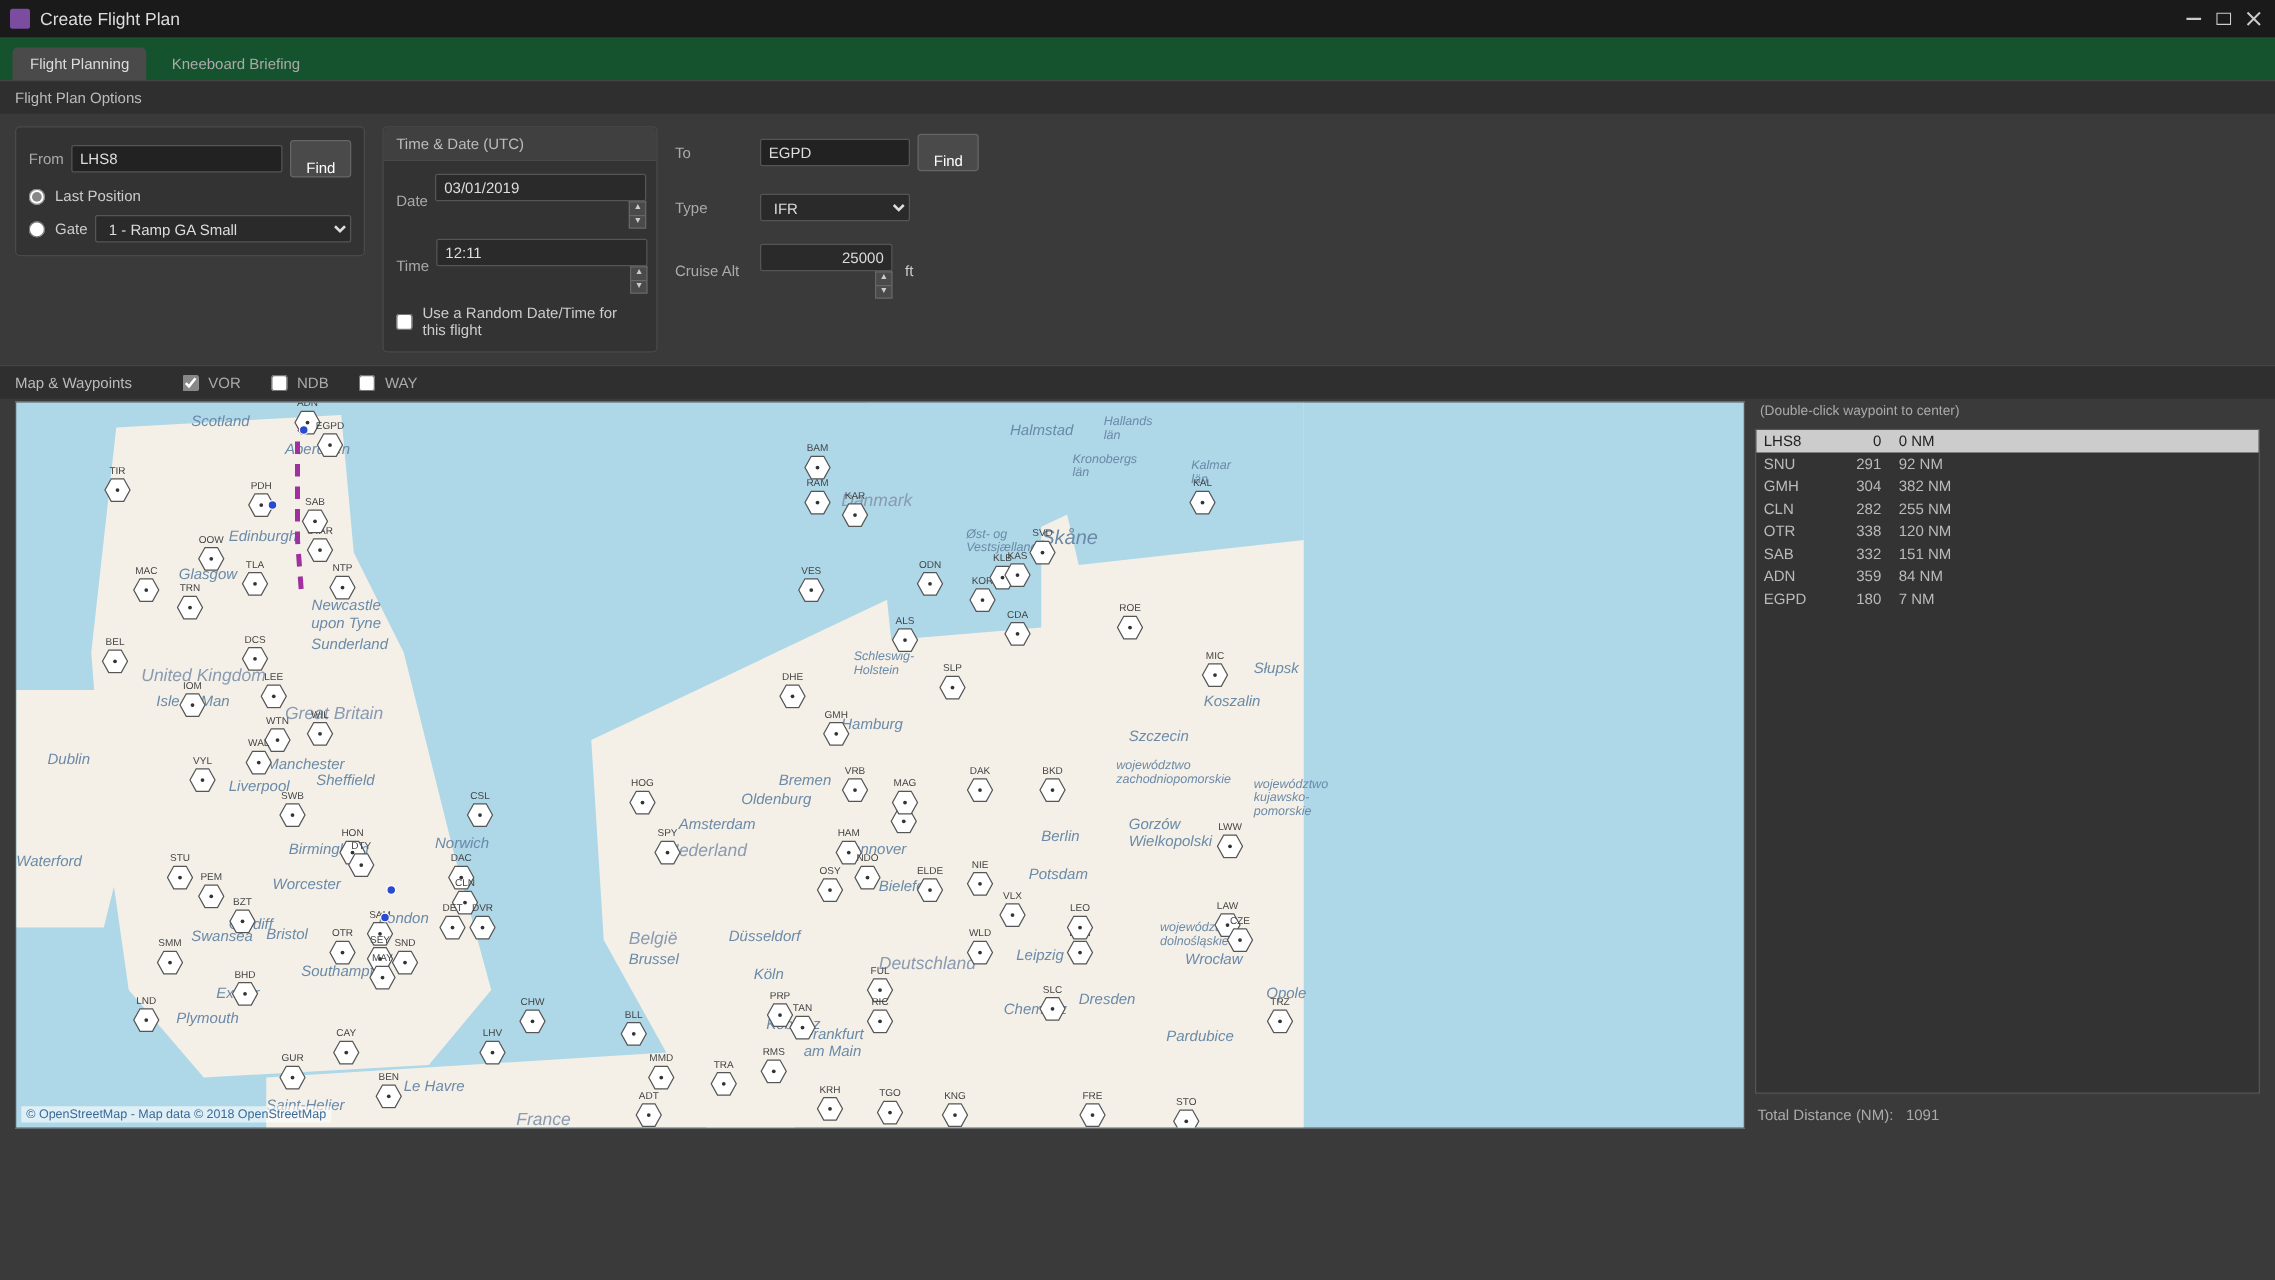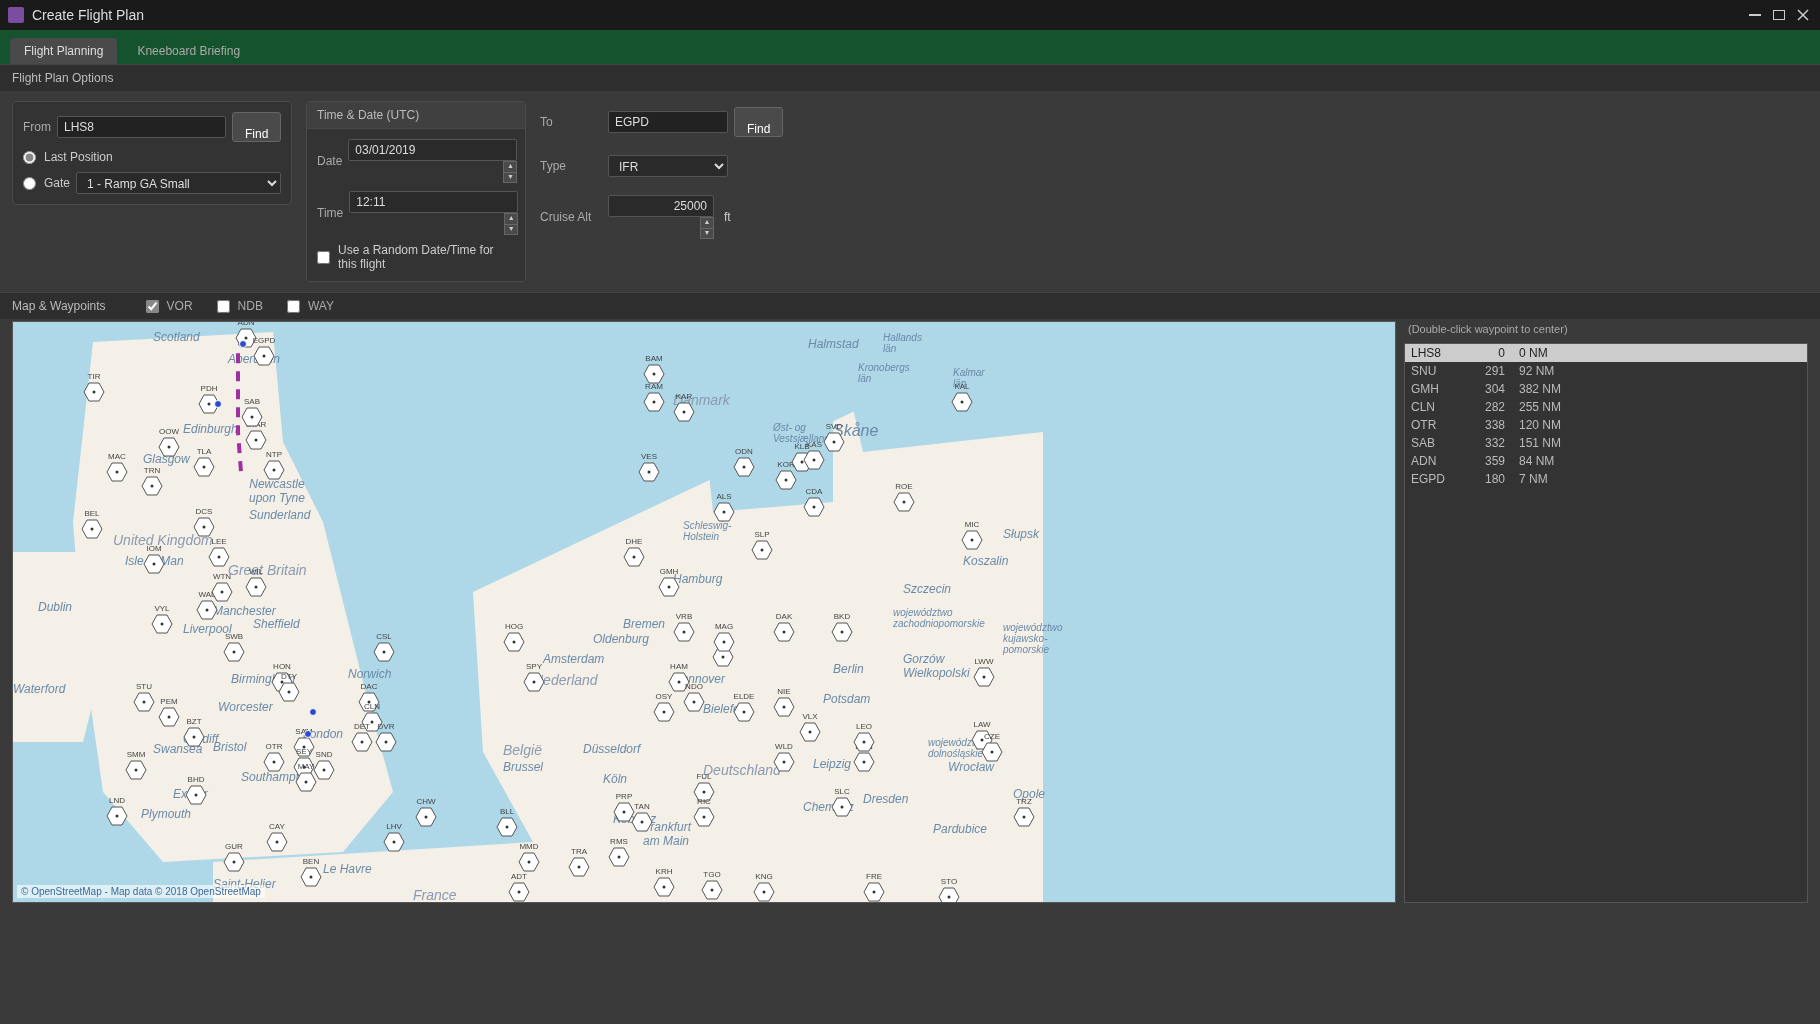--- a/index.html
+++ b/index.html
@@ -1030,15 +1030,19 @@
           <span>ADN</span>
           <span>359</span>
           <span>84 NM</span>
         </div>
         <div class="wpt-row">
           <span>EGPD</span>
           <span>180</span>
           <span>7 NM</span>
         </div>
       </div>
+    <div class="total-row">
+      <span>Total Distance (NM):</span>
+      <span>1091</span>
+    </div>
   </div>
 
 </div>
 
 </body></html>

